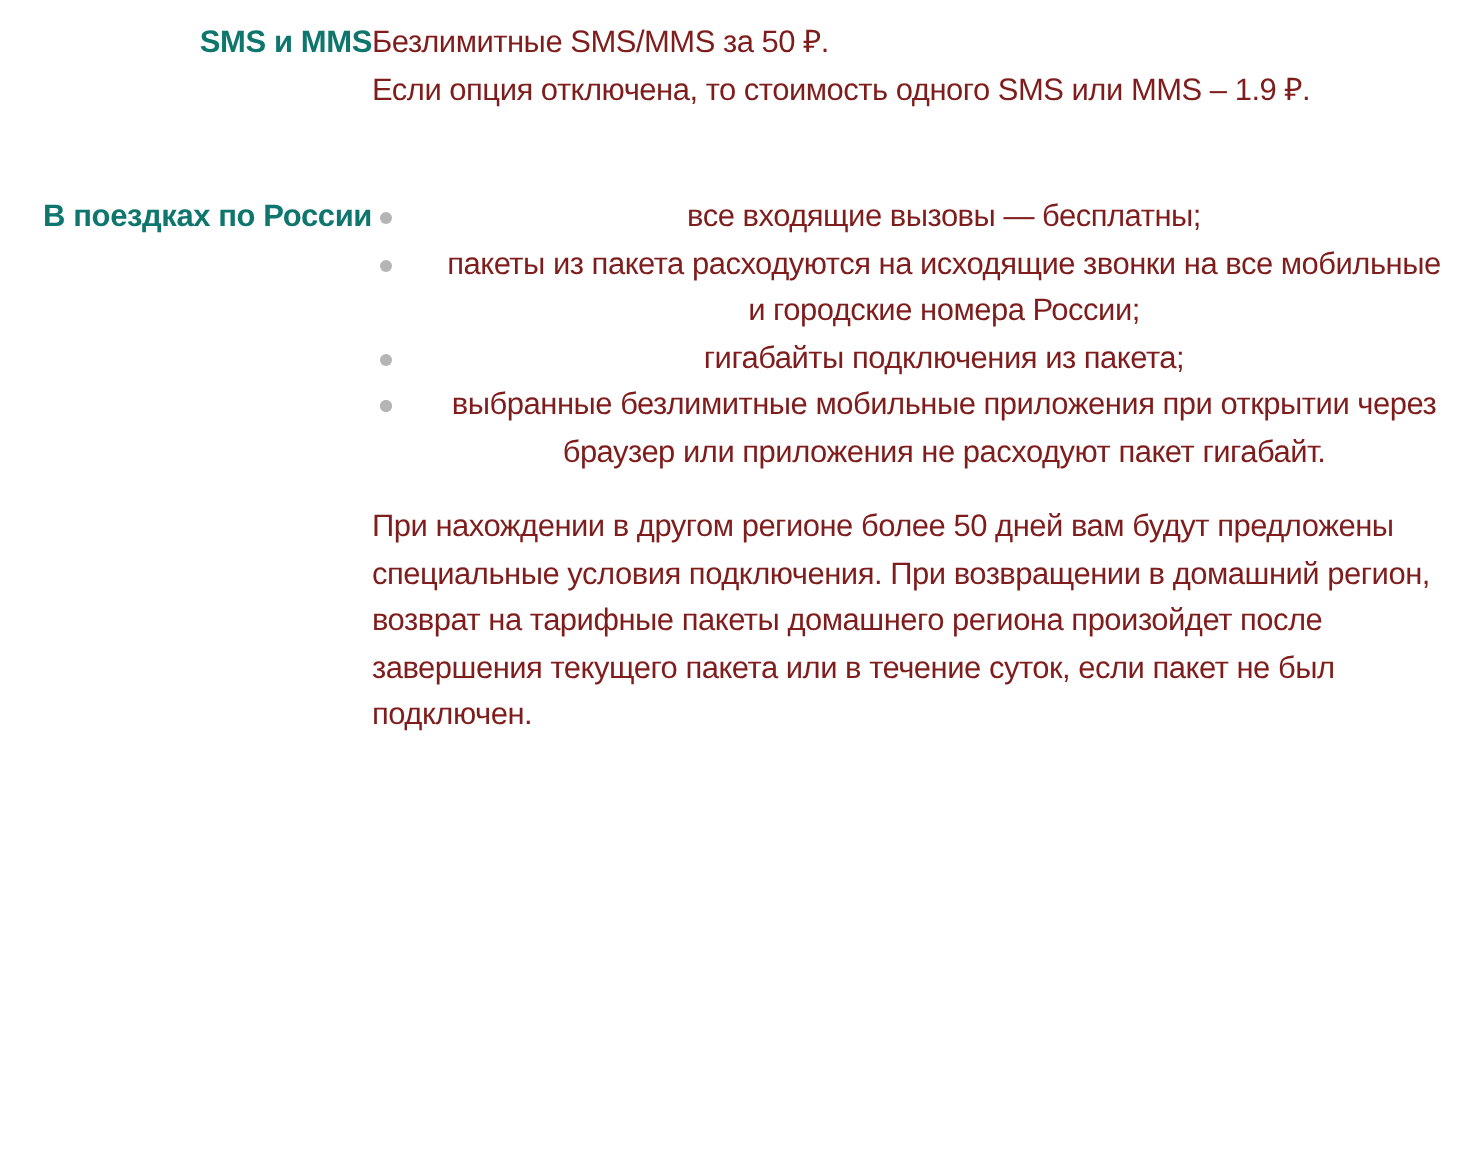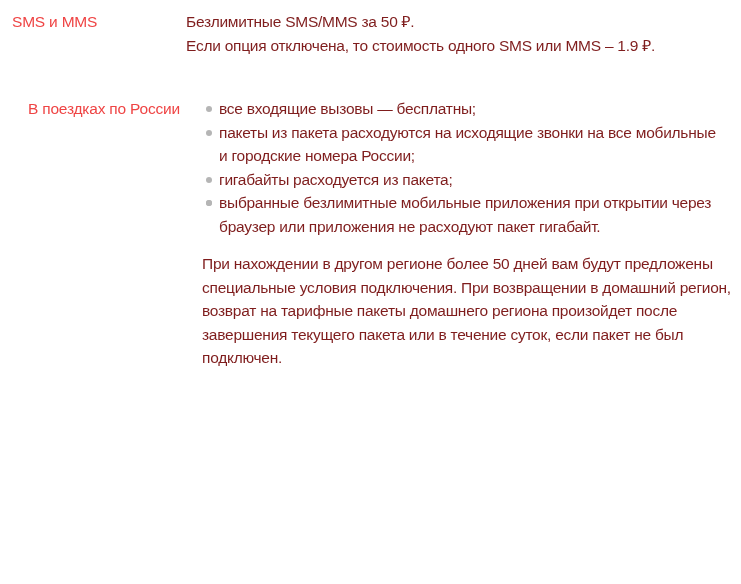--- a/index.html
+++ b/index.html
@@ -14,30 +14,31 @@
   .page {
     width: 741px;
     height: 584px;
     padding-top: 10px;
     overflow: hidden;
   }
   .section {
     display: flex;
     align-items: flex-start;
   }
-  .section + .section { margin-top: 40px; margin-left: 16px; }
+  .section + .section { margin-top: 40px; }
   .label-col {
     width: 186px;
     min-width: 186px;
     padding-left: 12px;
     font-size: 15.5px;
-    font-weight: 400;
+    font-weight: 700;
     line-height: 23.5px;
     letter-spacing: -0.2px;
-    color: #ef4444;
+    color: #0f766e;
+    text-align: right;
   }
   .content-col {
     width: 555px;
     font-size: 15.5px;
     line-height: 23.5px;
     letter-spacing: -0.25px;
     color: #7f1d1d;
   }
   .content-col p {
     margin: 0;
@@ -46,20 +47,21 @@
   .para-gap { margin-top: 23.5px !important; }
   .closing  { margin-top: 14px !important; }
   ul.bullet-list {
     list-style: none;
     margin: 0;
     padding: 0;
   }
   .bullet-list li {
     position: relative;
     padding-left: 17px;
+    text-align: center;
   }
   .bullet-list .dot {
     position: absolute;
     left: 4px;
     top: 9px;
     width: 6px;
     height: 6px;
     border-radius: 50%;
     background: #b5b5b5;
   }
@@ -88,21 +90,21 @@
           <span class="dot"></span>
           <span class="li-text">все входящие вызовы — бесплатны;</span>
         </li>
         <li>
           <span class="dot"></span>
           <span class="li-text">пакеты из пакета расходуются на исходящие звонки на все мобильные
 и городские номера России;</span>
         </li>
         <li>
           <span class="dot"></span>
-          <span class="li-text">гигабайты расходуется из пакета;</span>
+          <span class="li-text">гигабайты подключения из пакета;</span>
         </li>
         <li>
           <span class="dot"></span>
         </li>
         <li>
           <span class="dot"></span>
           <span class="li-text">выбранные безлимитные мобильные приложения при открытии через
 браузер или приложения не расходуют пакет гигабайт.</span>
         </li>
       </ul>

